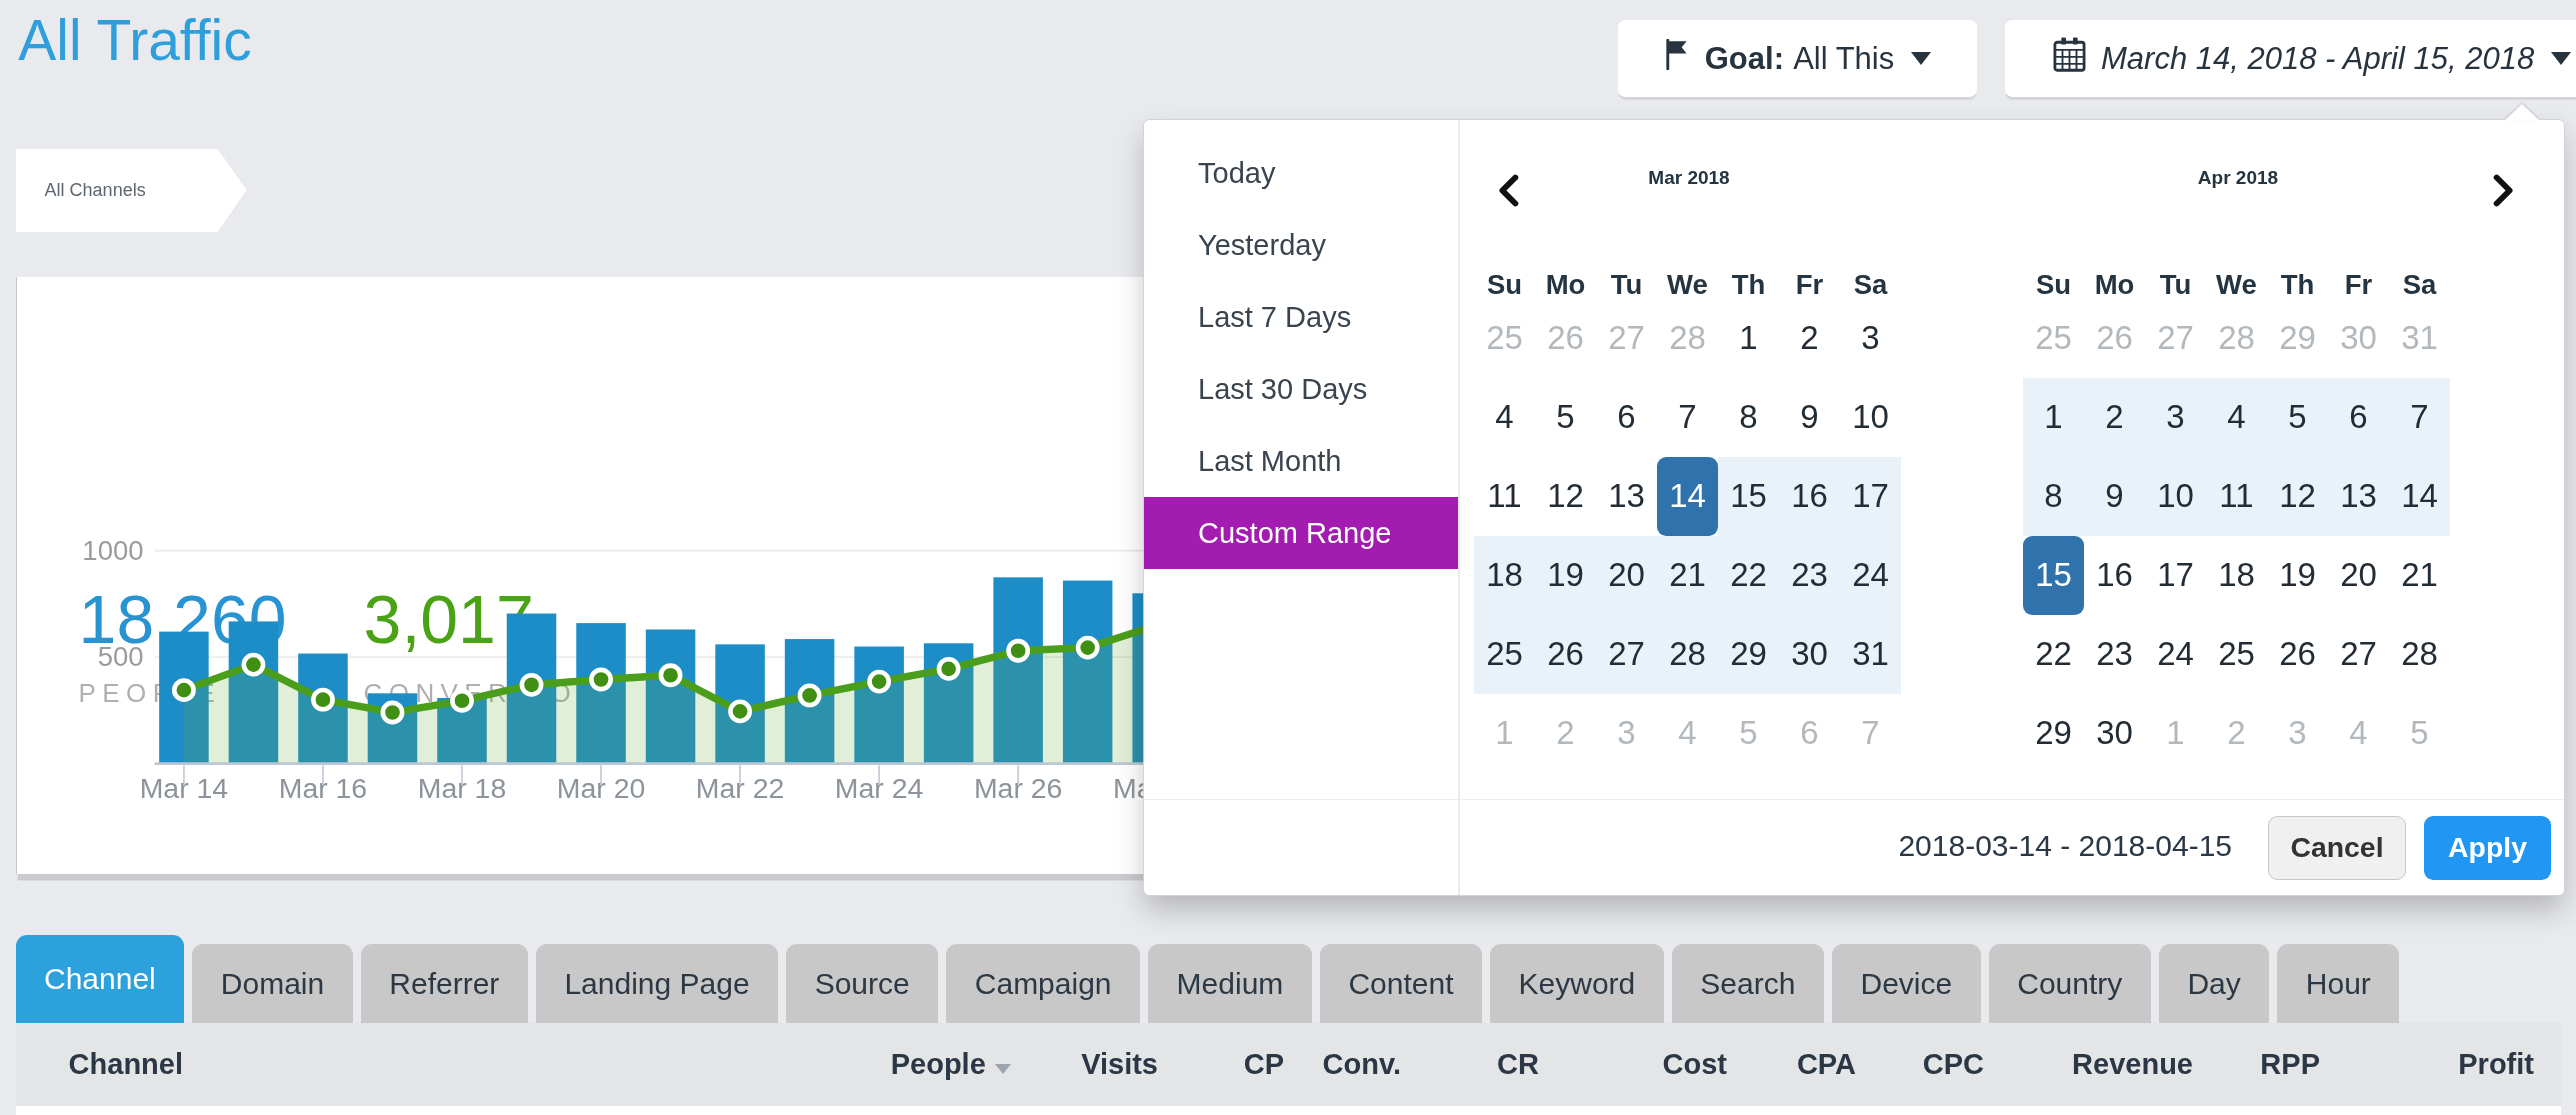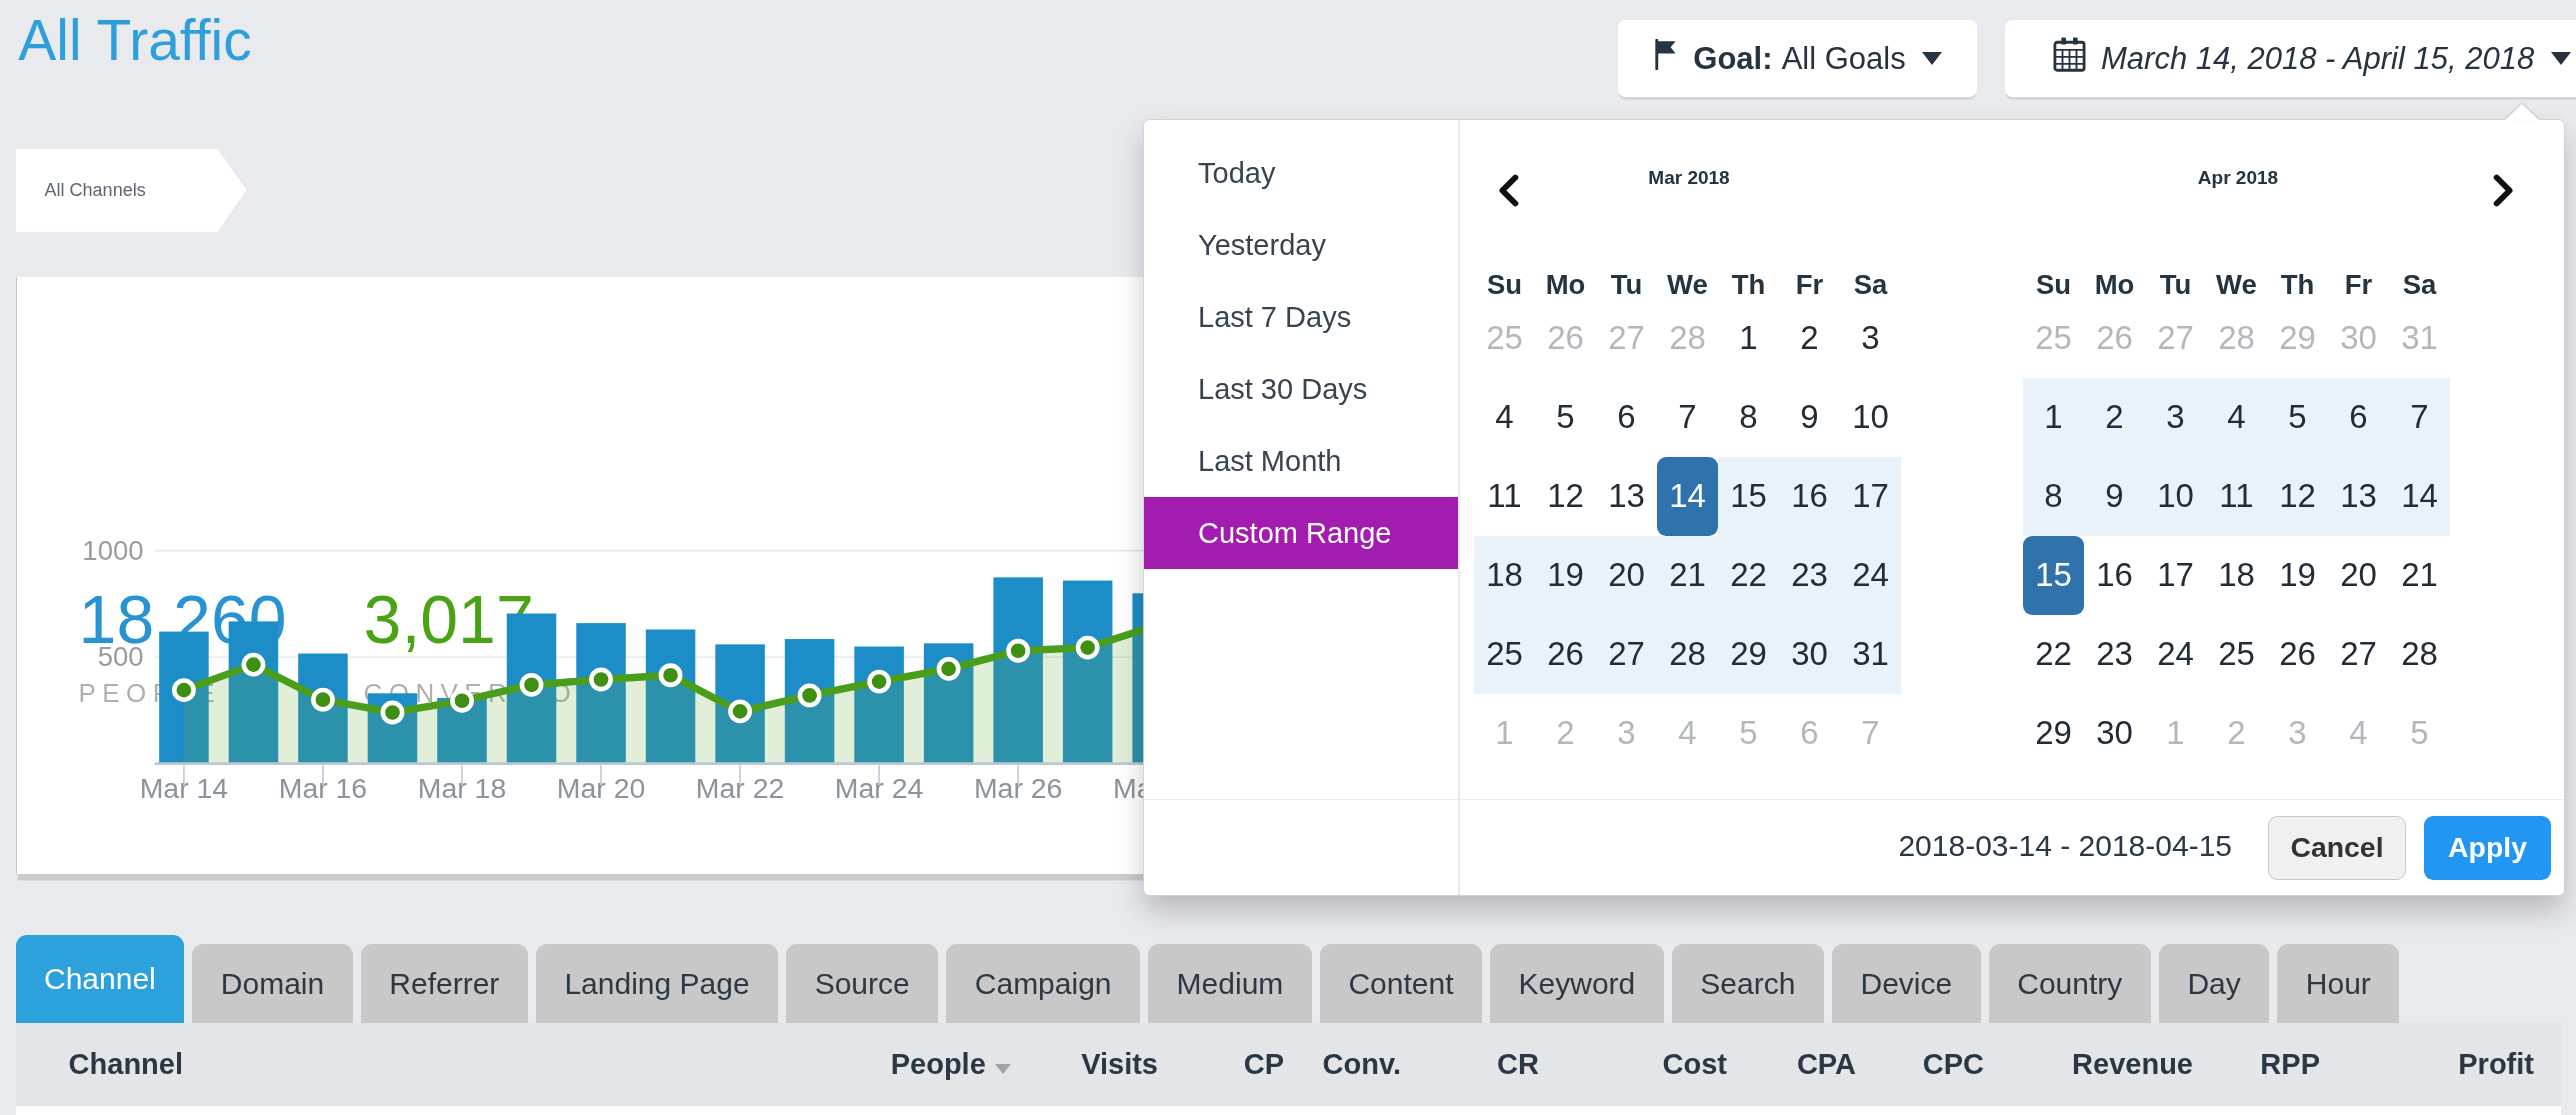--- a/index.html
+++ b/index.html
@@ -97,21 +97,21 @@
   </div>
 
   <button class="top-btn goal-btn">
     <span class="icon-svg">
       <svg width="27.5" height="31" viewBox="0 0 24 28">
           <path d="M3 1v26" stroke="#27333F" stroke-width="2.6" stroke-linecap="round"></path>
           <path d="M4 2h16l-4.5 5.5L20 13H4z" fill="#27333F"></path>
         </svg>
     </span>
     <b>Goal:</b>
-    <span>All Goals</span>
+    <span>All This</span>
     <span class="caret"></span>
   </button>
 
   <button class="top-btn date-btn">
     <span class="icon-svg">
       <svg width="33" height="35" viewBox="0 0 28 30">
         <rect x="7" y="0.5" width="4" height="6" rx="1" fill="#27333F"></rect>
         <rect x="17" y="0.5" width="4" height="6" rx="1" fill="#27333F"></rect>
         <rect x="1.5" y="4.5" width="25" height="24" rx="2" fill="none" stroke="#27333F" stroke-width="2.4"></rect>
         <path d="M1.5 11h25 M1.5 17h25 M1.5 23h25 M8 11v17.5 M14 11v17.5 M20 11v17.5" stroke="#27333F" stroke-width="1.6"></path>

